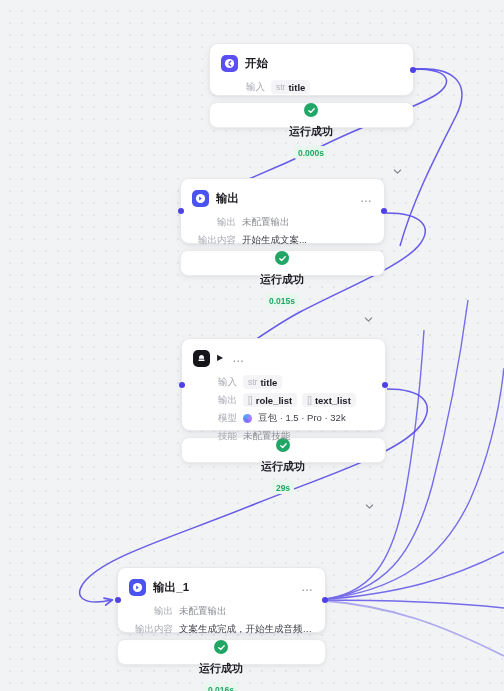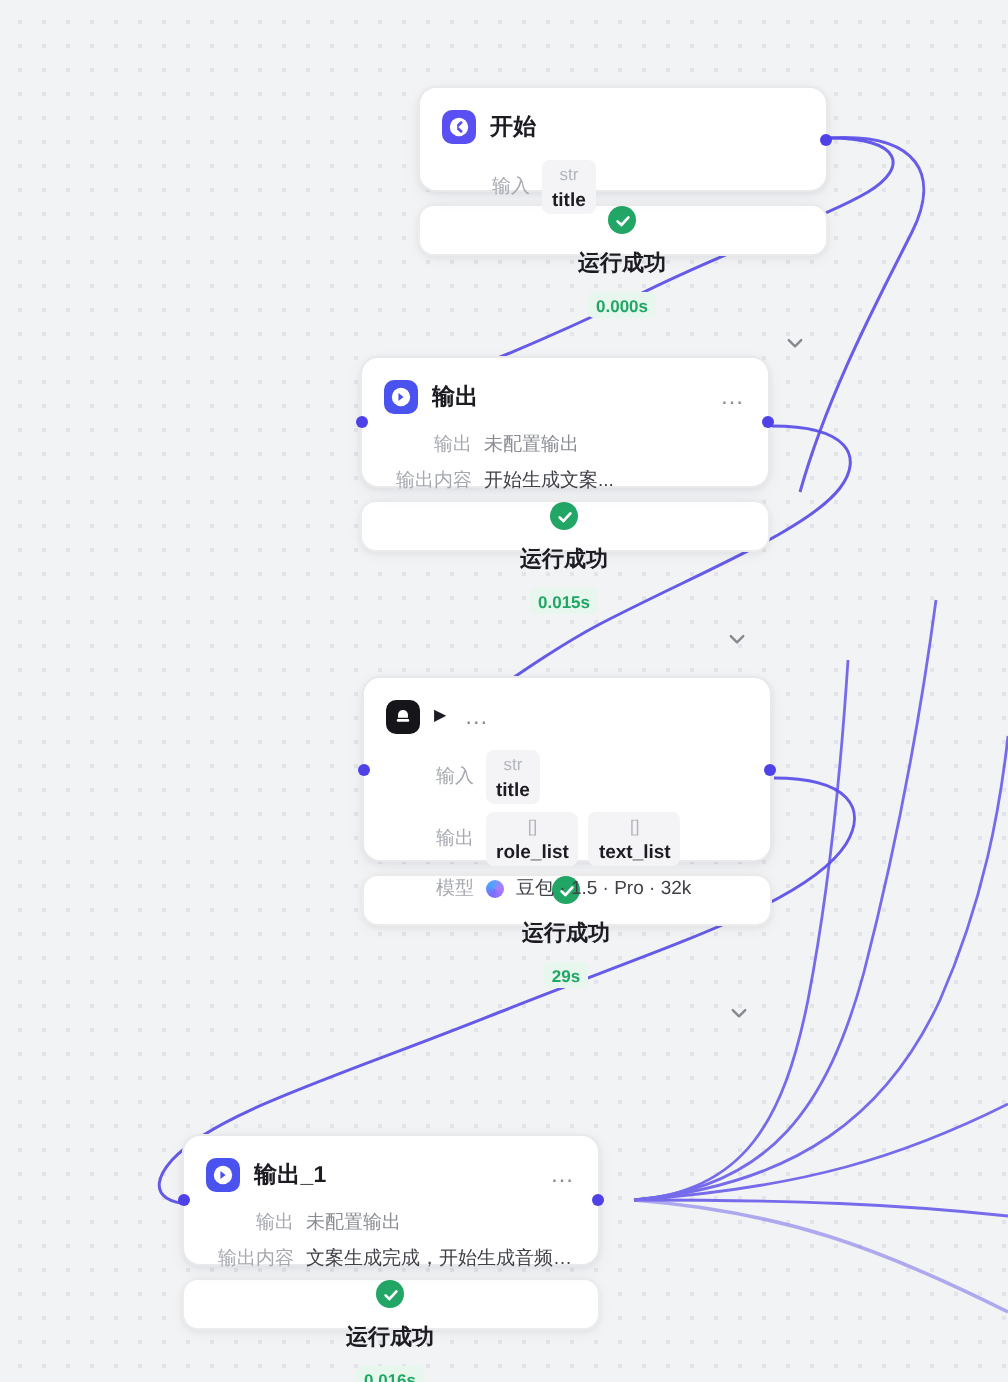--- a/index.html
+++ b/index.html
@@ -55,21 +55,20 @@
   .row-label {
     font-size: 9.5px; color: #a6a8b0; white-space: nowrap; flex: 0 0 auto;
   }
   .row-label.w-wide { min-width: 44px; text-align: right; }
   .row-label.w-narrow { min-width: 44px; text-align: right; }
   .chip {
     display: inline-flex; align-items: center; gap: 3px;
     background: #f4f4f7; border-radius: 4px;
     padding: 1.5px 5px; font-size: 9.5px; color: #1d1c23; font-weight: 600;
     white-space: nowrap;
-    flex-direction: column;
   }
   .chip .ty { color: #b3b5bd; font-weight: 400; font-size: 8.5px; }
   .row-plain { font-size: 9.5px; color: #8a8c93; white-space: nowrap;
     overflow: hidden; text-overflow: ellipsis; }
   .row-strong { font-size: 9.5px; color: #3f4048; white-space: nowrap;
     overflow: hidden; text-overflow: ellipsis; }
   .chips-wrap { display: flex; gap: 5px; align-items: center; overflow: hidden; }
 
   .model-dot {
     width: 9px; height: 9px; border-radius: 50%;
@@ -107,21 +106,21 @@
     position: absolute; width: 6px; height: 6px; border-radius: 50%;
     background: #4e41e8; top: 50%; margin-top: -3px;
   }
   .port.left  { left: -3px; }
   .port.right { right: -3px; }
 
   
   #n-start { left: 209px; top: 43px; width: 205px; }
   #n-out   { left: 180px; top: 178px; width: 205px; }
   #n-llm   { left: 181px; top: 338px; width: 205px; }
-  #n-out1  { left: 91px; top: 567px; width: 209px; }
+  #n-out1  { left: 117px; top: 567px; width: 209px; }
 
   #n-start .node-card { height: 53px; }
   #n-out   .node-card { height: 66px; }
   #n-llm   .node-card { height: 93px; }
   #n-out1  .node-card { height: 66px; }
 </style>
 </head>
 <body>
 
 <div id="canvas">
@@ -276,20 +275,24 @@
               <span class="ty">[]</span>
               <span>text_list</span>
             </span>
           </span>
         </div>
         <div class="node-row">
           <span class="row-label w-narrow">模型</span>
           <span class="model-dot"></span>
           <span class="model-txt">豆包 · 1.5 · Pro · 32k</span>
         </div>
+        <div class="node-row">
+          <span class="row-label w-narrow">技能</span>
+          <span class="row-plain">未配置技能</span>
+        </div>
       </div>
     </div>
     <div class="status-card">
       <span class="check">
         <svg width="9" height="9" viewBox="0 0 10 10">
           <path d="M2 5.2 L4.1 7.2 L8 3" fill="none" stroke="#fff" stroke-width="1.5" stroke-linecap="round" stroke-linejoin="round"></path>
         </svg>
       </span>
       <span class="status-txt">运行成功</span>
       <span class="dur">29s</span>

